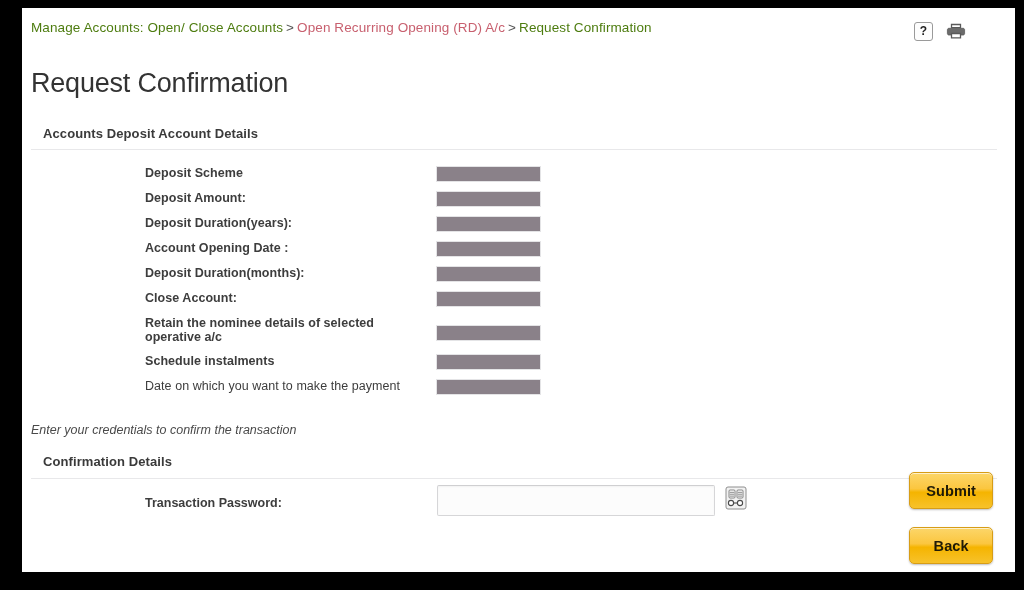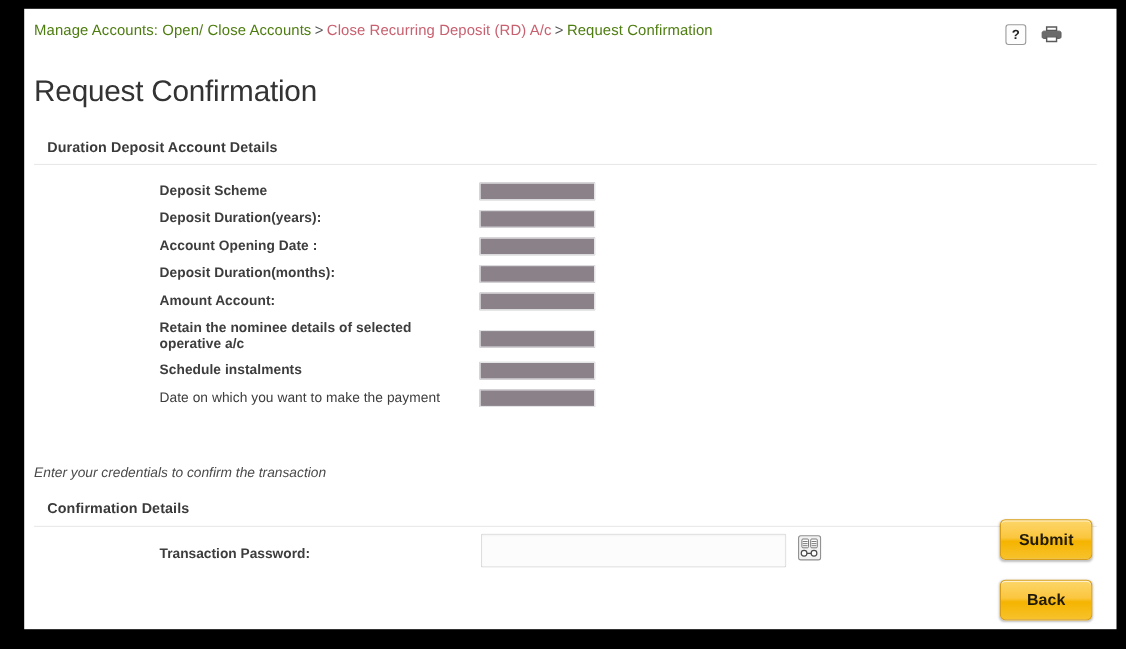--- a/index.html
+++ b/index.html
@@ -189,66 +189,70 @@
     letter-spacing: .1px;
   }
 </style>
 </head>
 <body>
 
 <div class="frame">
   <div class="page">
 
     <div class="breadcrumb">
-      <span class="crumb-static">Manage Accounts: Open/ Close Accounts</span><span class="sep">&gt;</span><a class="crumb-link" href="#">Close Recurring Deposit (RD) A/c</a><span class="sep">&gt;</span><span class="crumb-static">Request Confirmation</span>
+      <span class="crumb-static">Manage Accounts: Open/ Close Accounts</span><span class="sep">&gt;</span><a class="crumb-link" href="#">Open Recurring Opening (RD) A/c</a><span class="sep">&gt;</span><span class="crumb-static">Request Confirmation</span>
     </div>
 
     <div class="top-icons">
       <div class="help-btn">
         <span>?</span>
       </div>
       <div class="print-btn">
         <svg width="20" height="18" viewBox="0 0 20 18" aria-hidden="true">
           <path d="M5.5 2.5h9v3.2h-9z" fill="none" stroke="#5a5a5a" stroke-width="1.3"></path>
           <path d="M3 6.3h14c1 0 1.6.7 1.6 1.6v3.6c0 .9-.6 1.5-1.5 1.5H2.9c-.9 0-1.5-.6-1.5-1.5V7.9c0-.9.6-1.6 1.6-1.6z" fill="#6b6b6b" stroke="#5a5a5a" stroke-width=".8"></path>
           <path d="M5.5 11.5h9v4.3h-9z" fill="#ffffff" stroke="#5a5a5a" stroke-width="1.3"></path>
         </svg>
       </div>
     </div>
 
     <div class="page-title">Request Confirmation</div>
 
-    <div class="section-head" style="left:21px; top:118px;">Duration Deposit Account Details</div>
+    <div class="section-head" style="left:21px; top:118px;">Accounts Deposit Account Details</div>
     <div class="rule" style="top:141px;"></div>
 
     <div class="details">
 
       <div class="row">
         <div class="row-label">Deposit Scheme</div>
         <div class="redact"></div>
       </div>
 
+      <div class="row">
+        <div class="row-label">Deposit Amount:</div>
+        <div class="redact"></div>
+      </div>
 
       <div class="row">
         <div class="row-label">Deposit Duration(years):</div>
         <div class="redact"></div>
       </div>
 
       <div class="row">
         <div class="row-label">Account Opening Date :</div>
         <div class="redact"></div>
       </div>
 
       <div class="row">
         <div class="row-label">Deposit Duration(months):</div>
         <div class="redact"></div>
       </div>
 
       <div class="row">
-        <div class="row-label">Amount Account:</div>
+        <div class="row-label">Close Account:</div>
         <div class="redact"></div>
       </div>
 
       <div class="row" style="height:38px;padding-left:20px;">
         <div class="row-label two-line" style="width:250px;">Retain the nominee details of selected operative a/c</div>
         <div class="redact" style="top:9px;"></div>
       </div>
 
       <div class="row">
         <div class="row-label">Schedule instalments</div>

